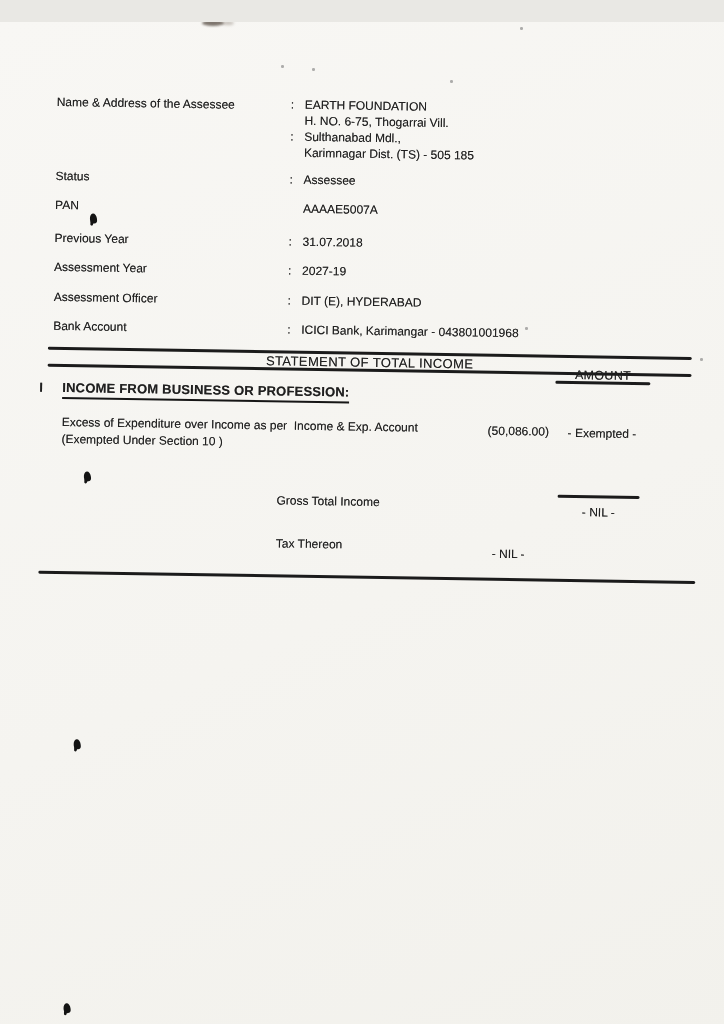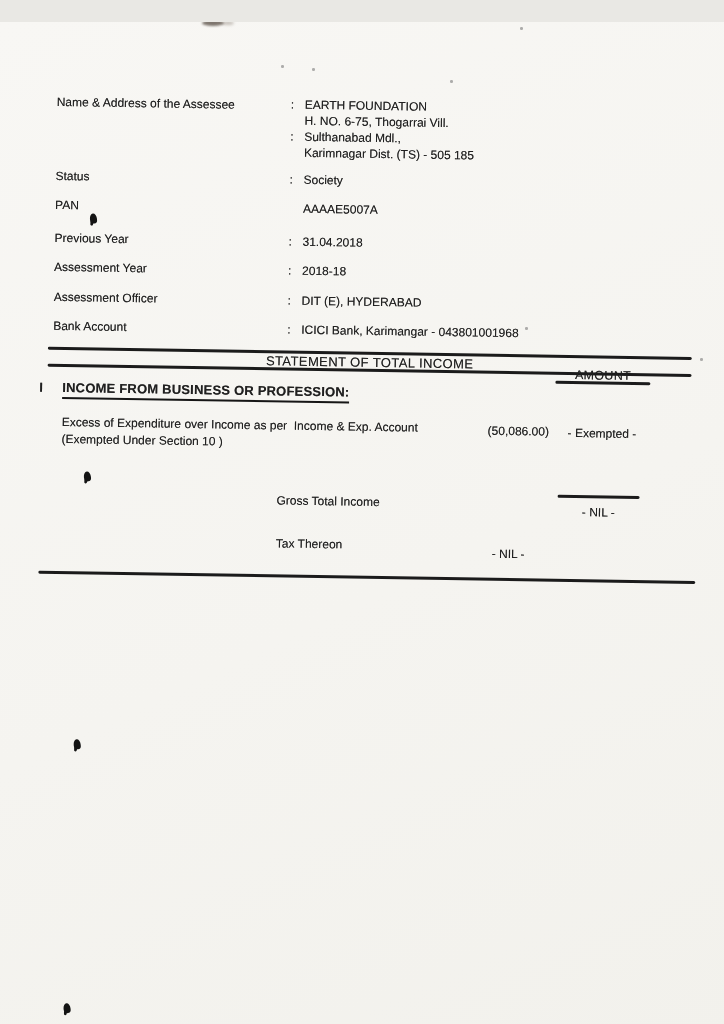--- a/index.html
+++ b/index.html
@@ -99,36 +99,36 @@
         <span style="display:block">EARTH FOUNDATION</span>
         <span style="display:block">H. NO. 6-75, Thogarrai Vill.</span>
         <span style="display:block">Sulthanabad Mdl.,</span>
         <span style="display:block">Karimnagar Dist. (TS) - 505 185</span>
       </span>
     </div>
 
     <div class="frow txt" style="top:146px">
       <span class="flabel">Status</span>
       <span class="fsep">:</span>
-      <span class="fvalue">Society</span>
+      <span class="fvalue">Assessee</span>
     </div>
     <div class="frow txt" style="top:175px">
       <span class="flabel">PAN</span>
       <span class="fsep"></span>
       <span class="fvalue">AAAAE5007A</span>
     </div>
     <div class="frow txt" style="top:208px">
       <span class="flabel">Previous Year</span>
       <span class="fsep">:</span>
-      <span class="fvalue">31.04.2018</span>
+      <span class="fvalue">31.07.2018</span>
     </div>
     <div class="frow txt" style="top:237px">
       <span class="flabel">Assessment Year</span>
       <span class="fsep">:</span>
-      <span class="fvalue">2018-18</span>
+      <span class="fvalue">2027-19</span>
     </div>
     <div class="frow txt" style="top:267px">
       <span class="flabel">Assessment Officer</span>
       <span class="fsep">:</span>
       <span class="fvalue">DIT (E), HYDERABAD</span>
     </div>
     <div class="frow txt" style="top:296px">
       <span class="flabel">Bank Account</span>
       <span class="fsep">:</span>
       <span class="fvalue">ICICI Bank, Karimangar - 043801001968</span>

